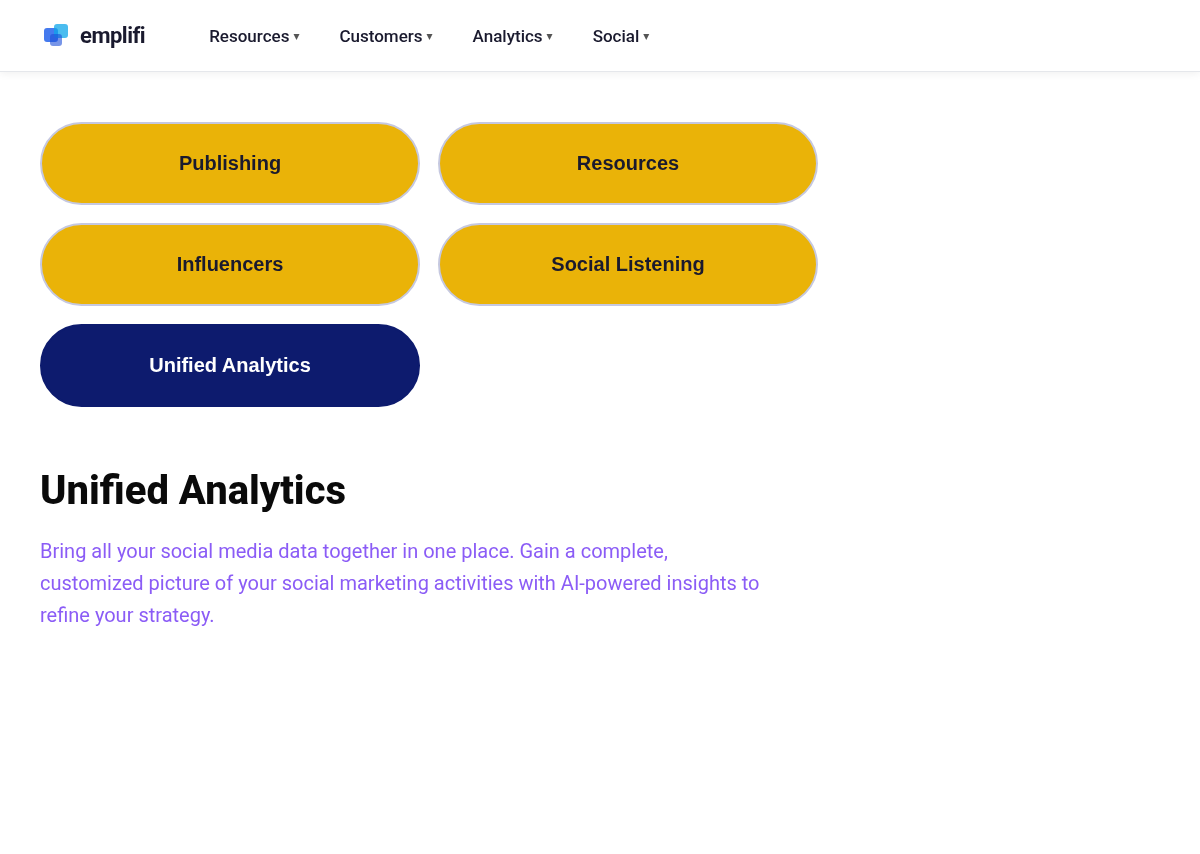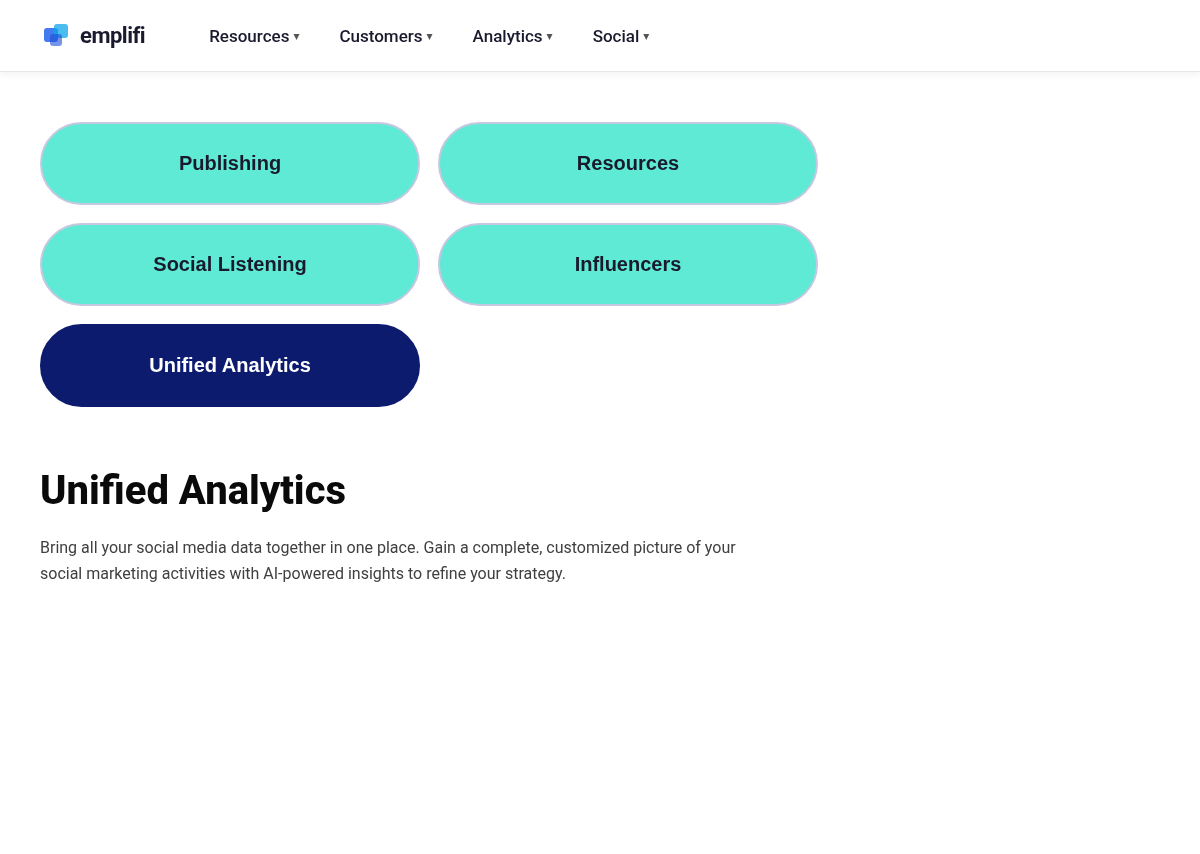--- a/index.html
+++ b/index.html
@@ -85,21 +85,21 @@
     }
 
     .filter-btn {
       padding: 28px 20px;
       border-radius: 50px;
       font-size: 20px;
       font-weight: 700;
       cursor: pointer;
       text-align: center;
       border: 2px solid #c5c8e0;
-      background: #5eead4;
+      background: #eab308;
       color: #1a1a2e;
       transition: all 0.2s;
     }
 
     .filter-btn.active {
       background: #0d1b6e;
       color: #ffffff;
       border-color: #0d1b6e;
     }
 
@@ -110,22 +110,22 @@
 
     .section-title {
       font-size: 40px;
       font-weight: 800;
       color: #0a0a0a;
       margin-bottom: 20px;
       line-height: 1.2;
     }
 
     .section-description {
-      font-size: 16px;
-      color: #404040;
+      font-size: 20px;
+      color: #8b5cf6;
       line-height: 1.6;
     }
   </style>
 </head>
 <body>
 
 <header>
   <div class="logo-area">
     <div class="logo-icon">
       <svg width="32" height="32" viewBox="0 0 32 32" fill="none" xmlns="http://www.w3.org/2000/svg">
@@ -156,22 +156,22 @@
       <span class="chevron">▾</span>
     </div>
   </nav>
 </header>
 
 <main>
 
   <div class="filter-grid">
     <button class="filter-btn">Publishing</button>
     <button class="filter-btn">Resources</button>
+    <button class="filter-btn">Influencers</button>
     <button class="filter-btn">Social Listening</button>
-    <button class="filter-btn">Influencers</button>
     <button class="filter-btn active" style="grid-column: 1;">Unified Analytics</button>
   </div>
 
   <div class="content-section">
     <h1 class="section-title">Unified Analytics</h1>
     <p class="section-description">Bring all your social media data together in one place. Gain a complete, customized picture of your social marketing activities with AI-powered insights to refine your strategy.</p>
   </div>
 
 </main>
 

